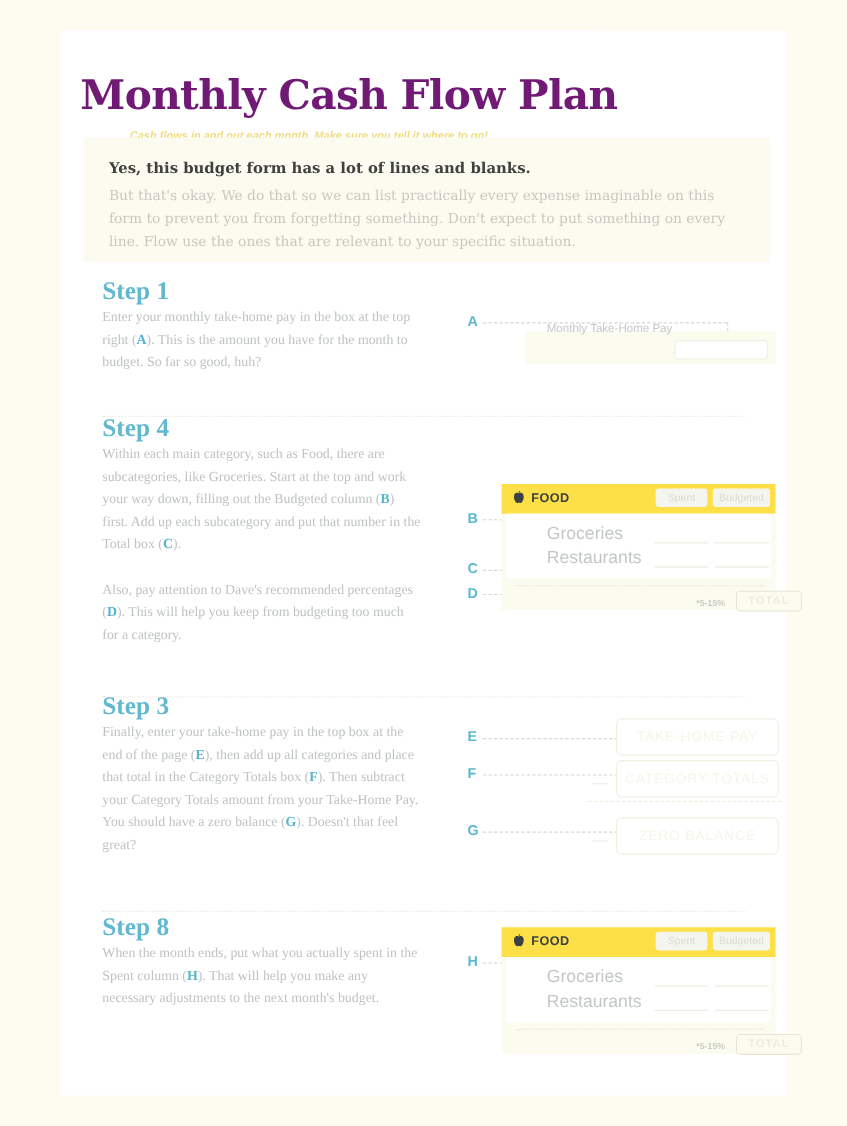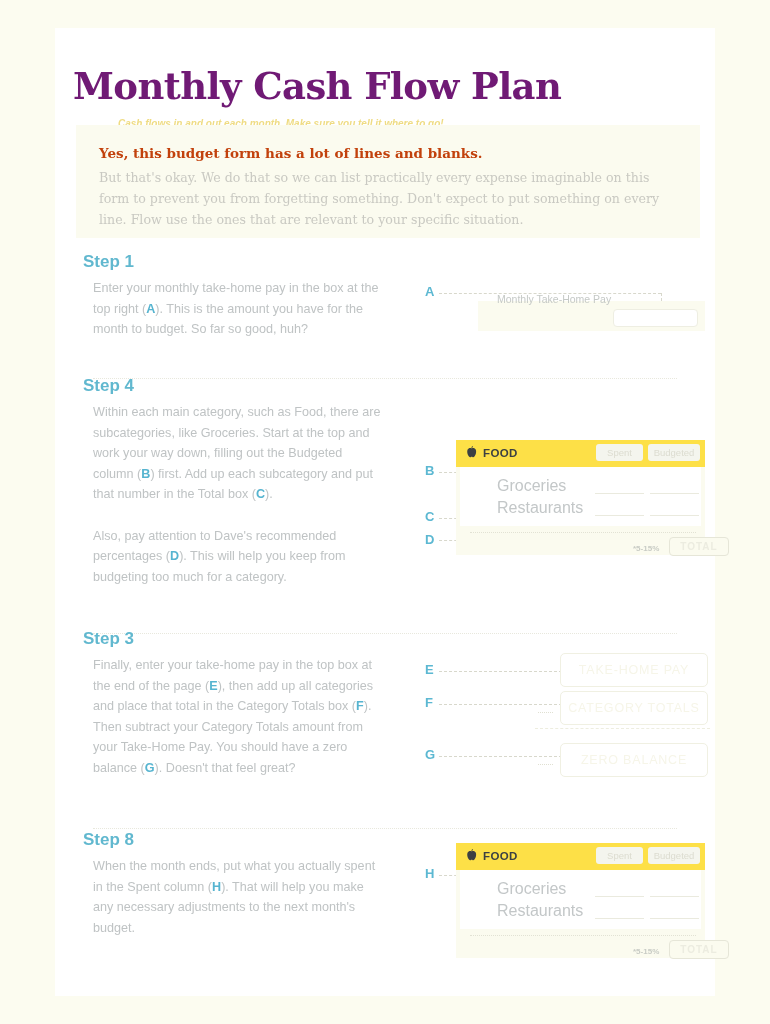--- a/index.html
+++ b/index.html
@@ -64,21 +64,21 @@
     background: #fbfbef;
     padding: 0;
   }
   .intro-title {
     position: absolute;
     left: 23px;
     top: 20px;
     font-family: "DejaVu Serif", "Liberation Serif", serif;
     font-weight: bold;
     font-size: 13.5px;
-    color: #c2410c;
+    color: #404040;
     white-space: nowrap;
   }
   .intro-body {
     position: absolute;
     left: 23px;
     top: 42px;
     width: 578px;
     font-family: "DejaVu Serif", "Liberation Serif", serif;
     font-size: 12.6px;
     line-height: 21px;
@@ -92,31 +92,31 @@
   }
   .step-divider {
     position: absolute;
     left: 38px;
     width: 584px;
     border-top: 1px dotted #e8e8dd;
     height: 0;
   }
   .step-head {
     position: absolute;
-    left: 28px;
-    font-family: Liberation Sans, sans-serif;
-    font-weight: bold;
-    font-size: 17px;
+    left: 38px;
+    font-family: Liberation Serif, serif;
+    font-weight: bold;
+    font-size: 23px;
     color: #61b8cf;
   }
   .step-body {
     position: absolute;
     left: 38px;
     width: 290px;
-    font-family: Liberation Sans, sans-serif;
+    font-family: Liberation Serif, serif;
     font-size: 12.6px;
     line-height: 20.6px;
     color: #bfc3c4;
   }
   .step-body b {
     color: #56b4d0;
     font-weight: bold;
   }
   
   .letter {

